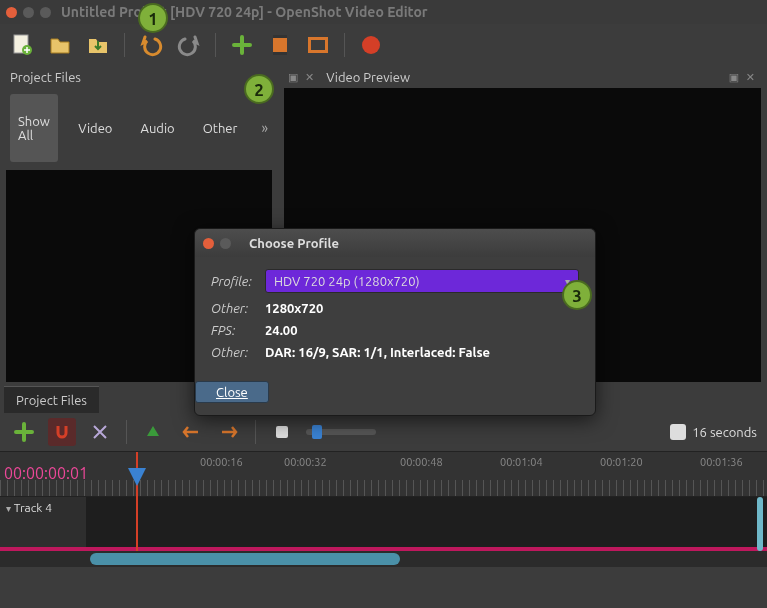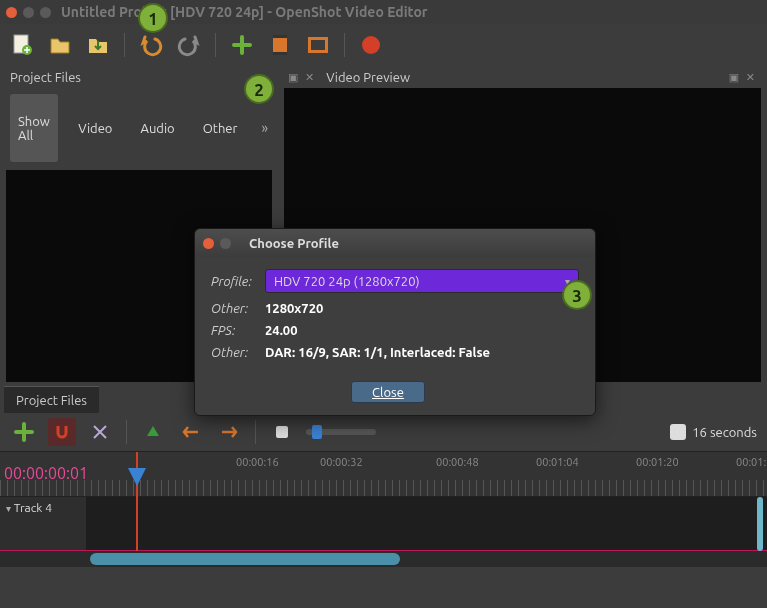--- a/index.html
+++ b/index.html
@@ -36,51 +36,51 @@
   .bottom-tab { padding: 6px 12px; font-size:13px; background: #3c3c3c; color:#ccc; cursor:pointer; }
   .bottom-tab.active { background: #2a2a2a; border-top:1px solid #555; }
   
   
   .tl-toolbar { height: 38px; display:flex; align-items:center; padding:0 10px; gap:10px; background:#3c3c3c; }
   .tl-right { margin-left:auto; display:flex; align-items:center; gap:6px; }
   .duration-box { background:#ddd; width:16px; height:16px; border-radius:3px; }
   
   
   .ruler { height: 46px; position:relative; border-top:1px solid #222; border-bottom:1px solid #222; background:#333; }
-  .ruler-label { position:absolute; top:4px; color:#888; font-size:11px;margin-left:36px; }
+  .ruler-label { position:absolute; top:4px; color:#888; font-size:11px; }
   .ruler-ticks { position:absolute; bottom:0; left:0; right:0; height:16px;
     background-image: repeating-linear-gradient(to right, #555 0, #555 1px, transparent 1px, transparent 7px);
   }
   .playhead-line { position:absolute; top:0; width:2px; background:#d43f27; }
   .timecode { position:absolute; left:4px; top:12px; font-size:16px; color:#ec4899; }
   
   
   .tracks { background:#2e2e2e; position: relative;}
-  .track { height:54px; border-bottom:1px solid #be185d; display:flex; align-items:flex-start; }
+  .track { height:54px; border-bottom:4px solid #be185d; display:flex; align-items:flex-start; }
   .track-header { width:86px; padding:4px 6px; color:#ddd; font-size:12px; }
   .track-caret { color:#aaa; font-size:10px; }
   .track-body { flex:1; background:#1e1e1e; height:100%; }
   .end-handle {position:absolute; right:4px; top:0; width:6px; height:54px; background:#6fb8c9; border-radius:3px;}
   
   
   .hscroll { height:16px; background:#2b2b2b; position:relative; }
   .hscroll-thumb { position:absolute; left:90px; width:310px; top:2px; bottom:2px; background:#4a90a8; border-radius:6px;}
   
   
   .dialog { position:absolute; left:194px; top:228px; width:402px; background:#3e3e3e; border:1px solid #1a1a1a; border-radius:6px; box-shadow:0 4px 20px rgba(0,0,0,.6); }
   .dlg-title { height:28px; display:flex; align-items:center; padding:0 8px; background:linear-gradient(#4d4d4d,#3c3c3c); border-radius:6px 6px 0 0; }
   .dlg-title .win-btn { width:11px; height:11px; }
   .dlg-title-text { font-weight:bold; color:#ddd; margin-left:12px; }
   .dlg-body { padding: 12px 16px 10px 16px; }
   .dlg-row { display:flex; align-items:center; margin-bottom:8px; }
   .dlg-label { width:54px; color:#ccc;font-style:italic; }
   .dlg-value { font-weight:bold; color:#fff; }
   .dlg-select { flex:1; background:#6d28d9; border:1px solid #2a2a2a; color:#ddd; padding:4px 8px; border-radius:3px; display:flex; align-items:center; justify-content:space-between; cursor:pointer;}
   .dlg-select .caret { color:#aaa; font-size:10px; }
-  .dlg-footer { display:flex; justify-content:center; padding: 4px 14px 12px 0; }
+  .dlg-footer { display:flex; justify-content:flex-start; padding: 4px 14px 12px 0; }
   .dlg-btn { background:#4a6a8a; border:1px solid #2a3a4a; color:#fff; padding:3px 20px; border-radius:3px; cursor:pointer; text-decoration:underline; }
   
   
   .badge { position:absolute; width:30px; height:30px; border-radius:50%; background:#7fb03a; border:2px solid #4a6b20; color:#1a2a0b; font-weight:bold; font-size:17px; display:flex; align-items:center; justify-content:center; z-index:50; }
   
   
   .zoom-slider { width:70px; height:6px; background:#555; border-radius:3px; position:relative; }
   .zoom-handle { position:absolute; left:6px; top:-4px; width:10px; height:14px; background:#3a82d2; border-radius:2px; }
   
   

